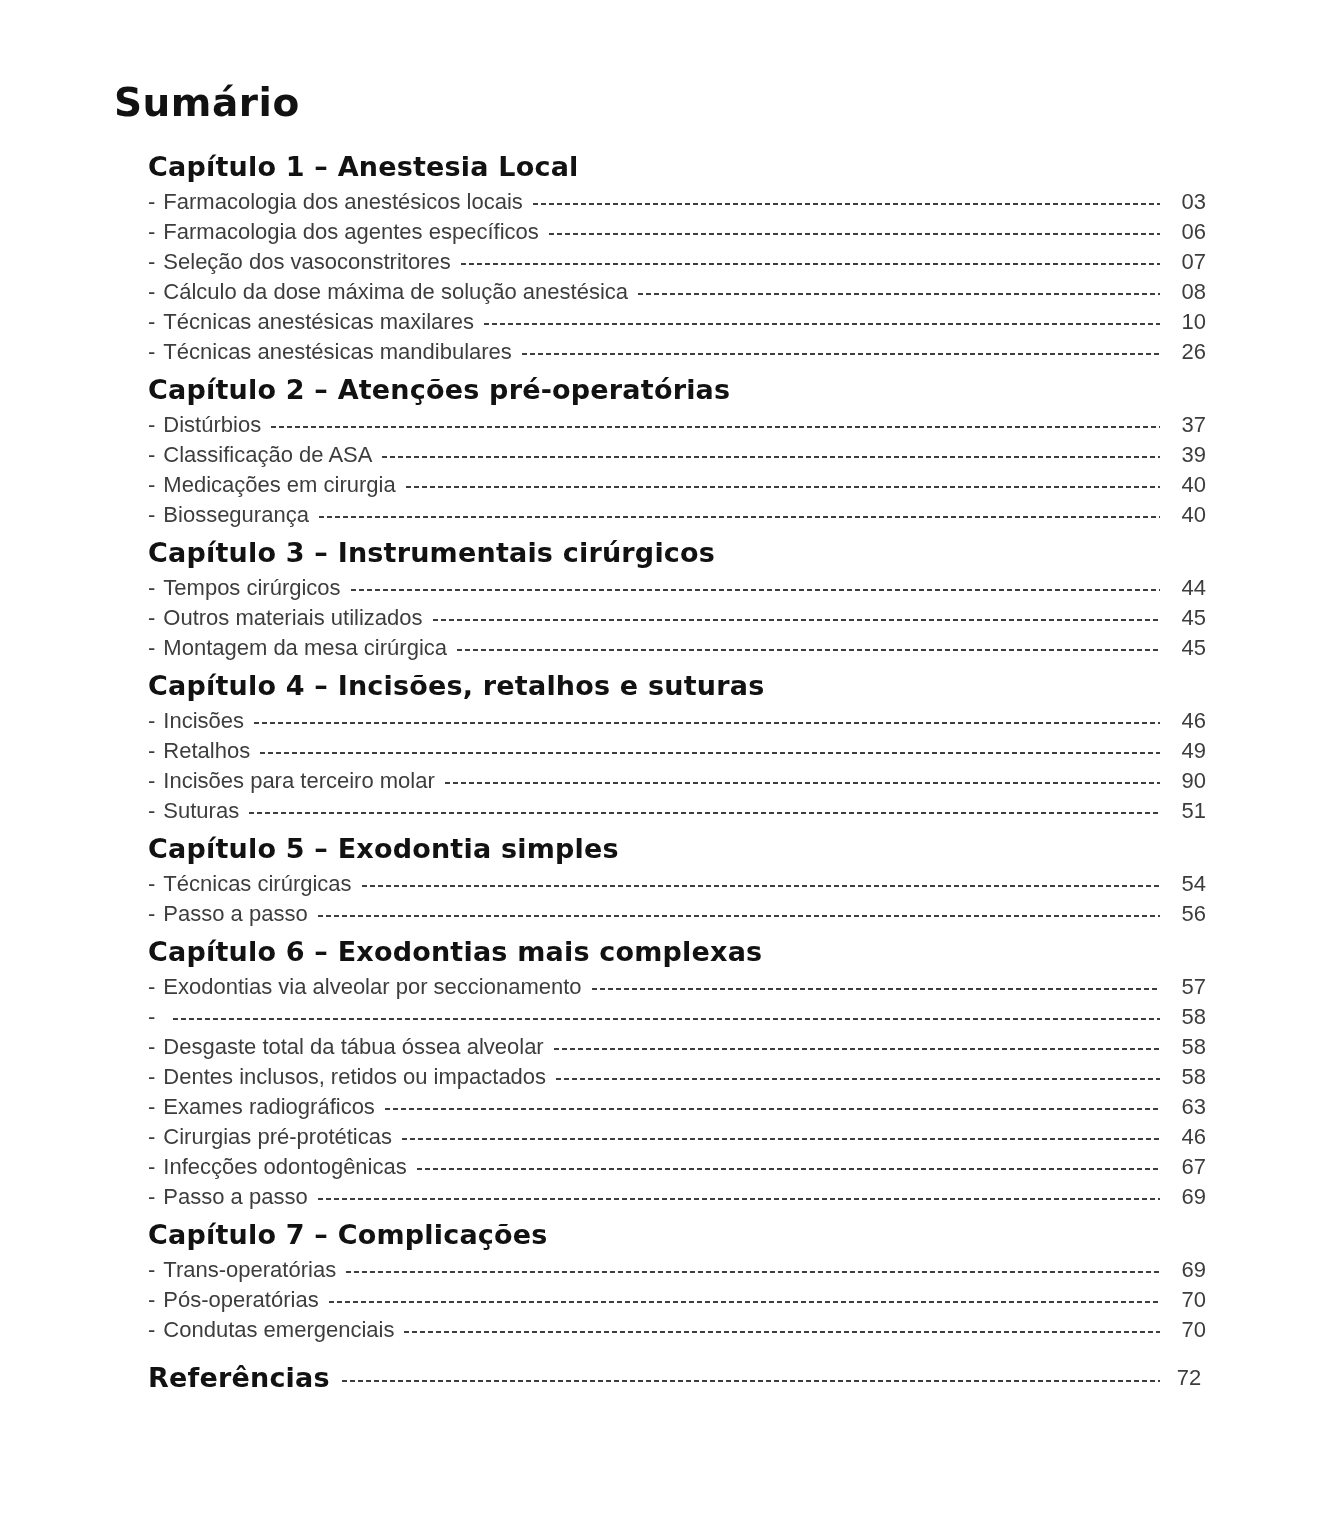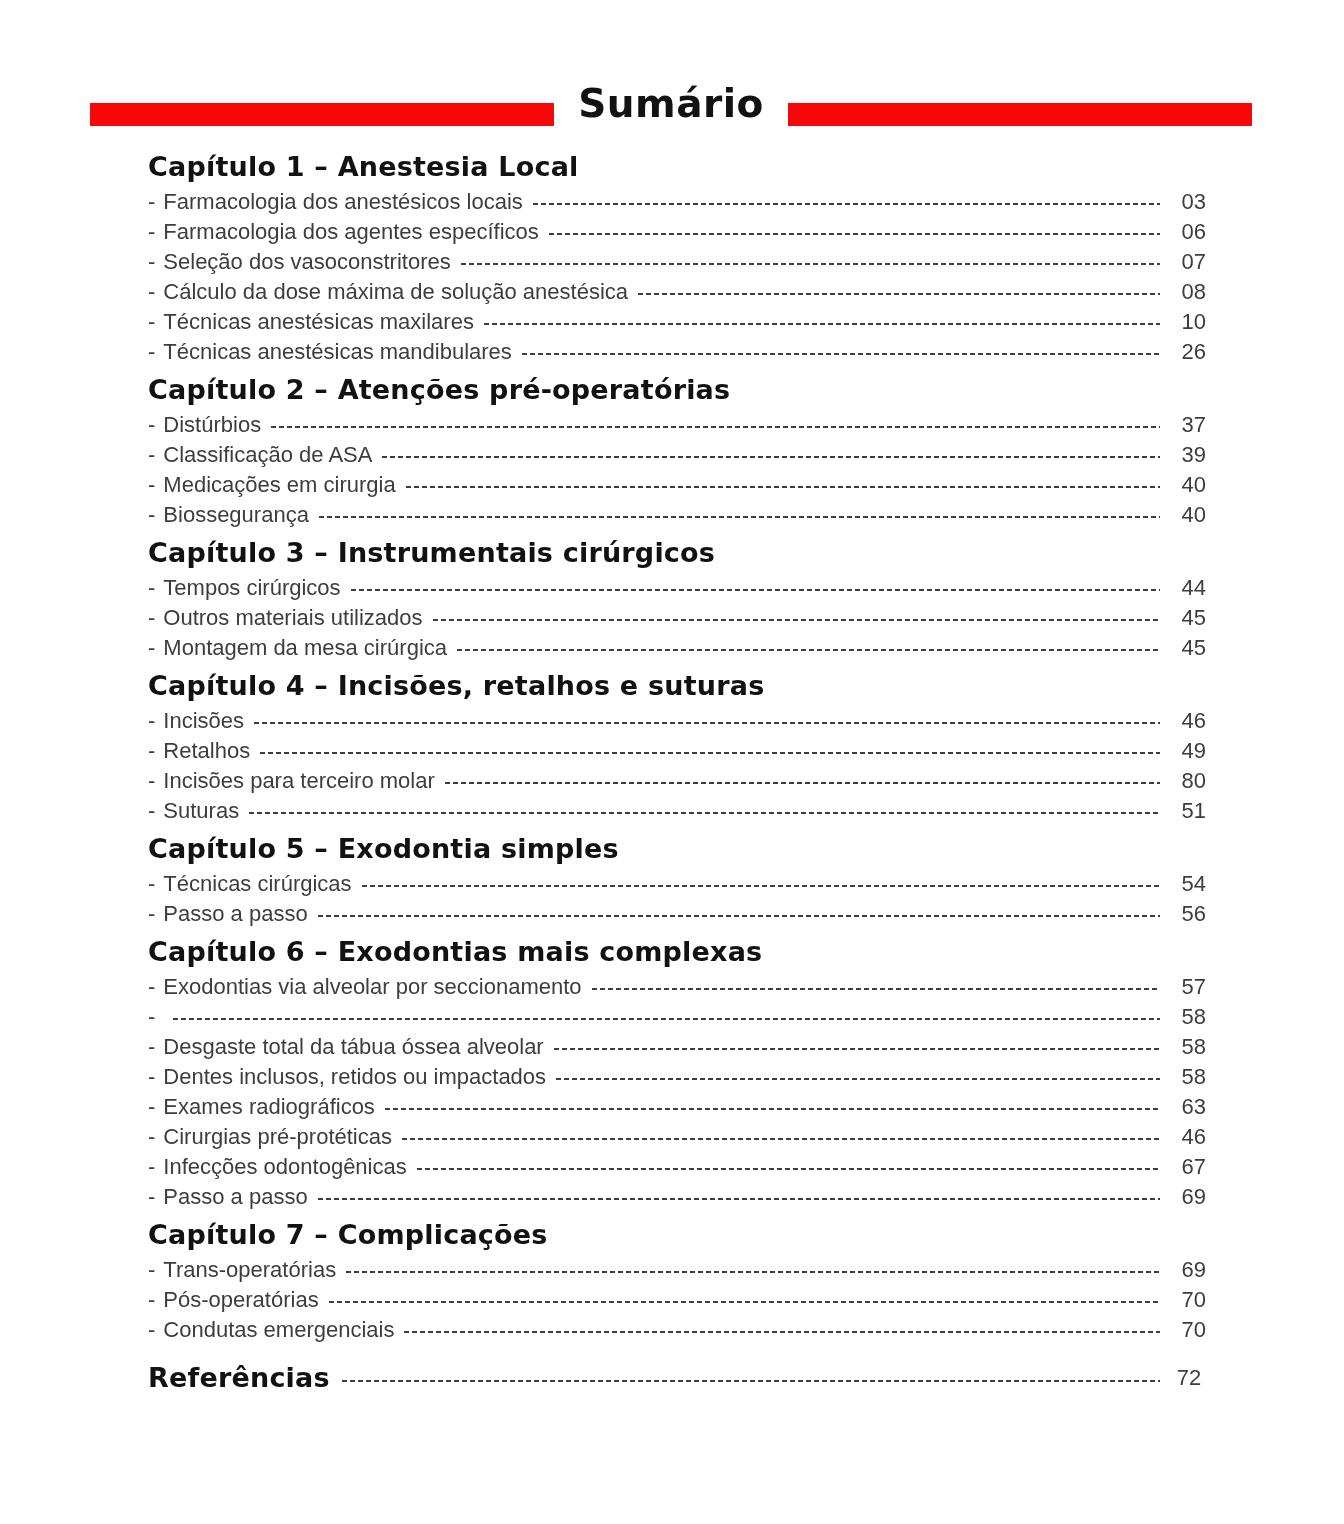--- a/index.html
+++ b/index.html
@@ -13,23 +13,24 @@
     width:1344px;height:1524px;
     background:#ffffff;
     font-family:"Liberation Sans", sans-serif;
     color:var(--body-text);
     overflow:hidden;
   }
   .page{width:1344px;height:1524px;position:relative;background:#fff;}
 
   
   .header{
-    display:flex;align-items:flex-end;
+    display:flex;align-items:flex-start;
     margin:80px 92px 0 90px;
     height:46px;
+    flex-direction:column;
   }
   .header .bar{
     flex:1;height:23px;background:var(--accent);
   }
   .header .title{
     font-family:"DejaVu Sans", sans-serif;
     font-size:39px;font-weight:800;
     color:var(--heading-text);
     margin:0 24px;line-height:44px;
     letter-spacing:0.5px;
@@ -204,21 +205,21 @@
         <div class="row">
           <span class="bullet">-</span>
           <span class="label">Retalhos</span>
           <span class="leader"></span>
           <span class="pagenum">49</span>
         </div>
         <div class="row">
           <span class="bullet">-</span>
           <span class="label">Incisões para terceiro molar</span>
           <span class="leader"></span>
-          <span class="pagenum">80</span>
+          <span class="pagenum">90</span>
         </div>
         <div class="row">
           <span class="bullet">-</span>
           <span class="label">Suturas</span>
           <span class="leader"></span>
           <span class="pagenum">51</span>
         </div>
       </div>
       <div class="section">
         <h2 class="section-heading">Capítulo 5 – Exodontia simples</h2>

